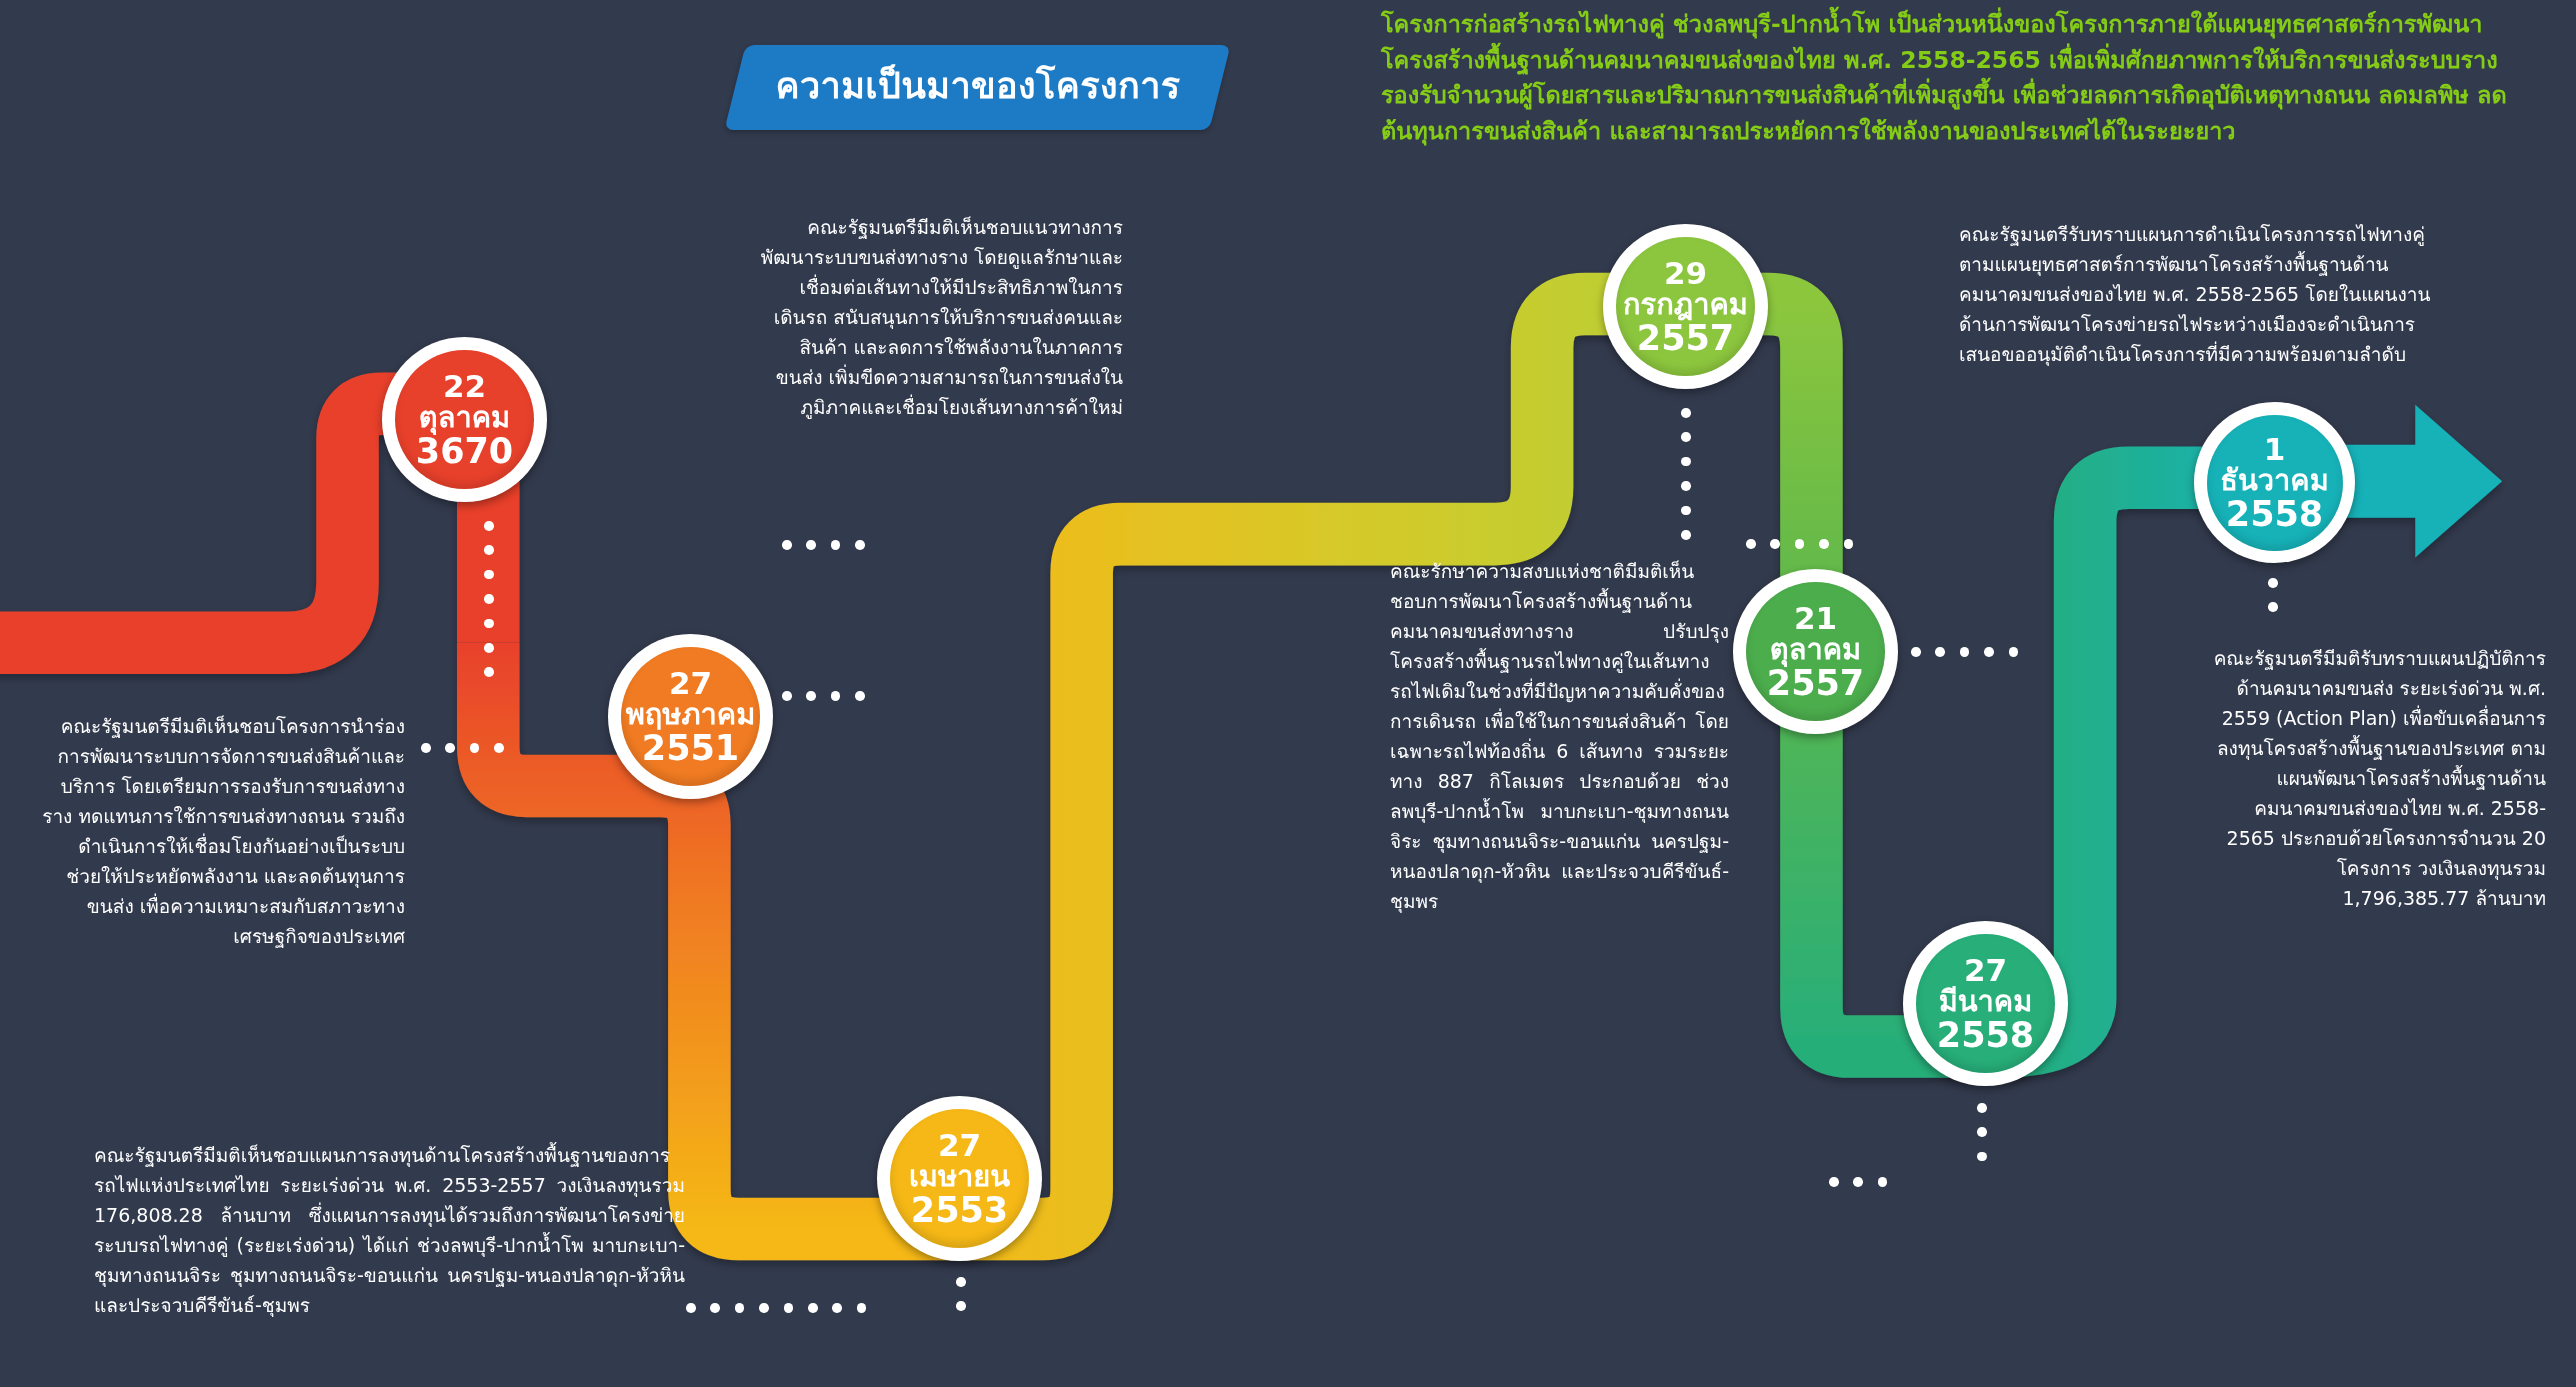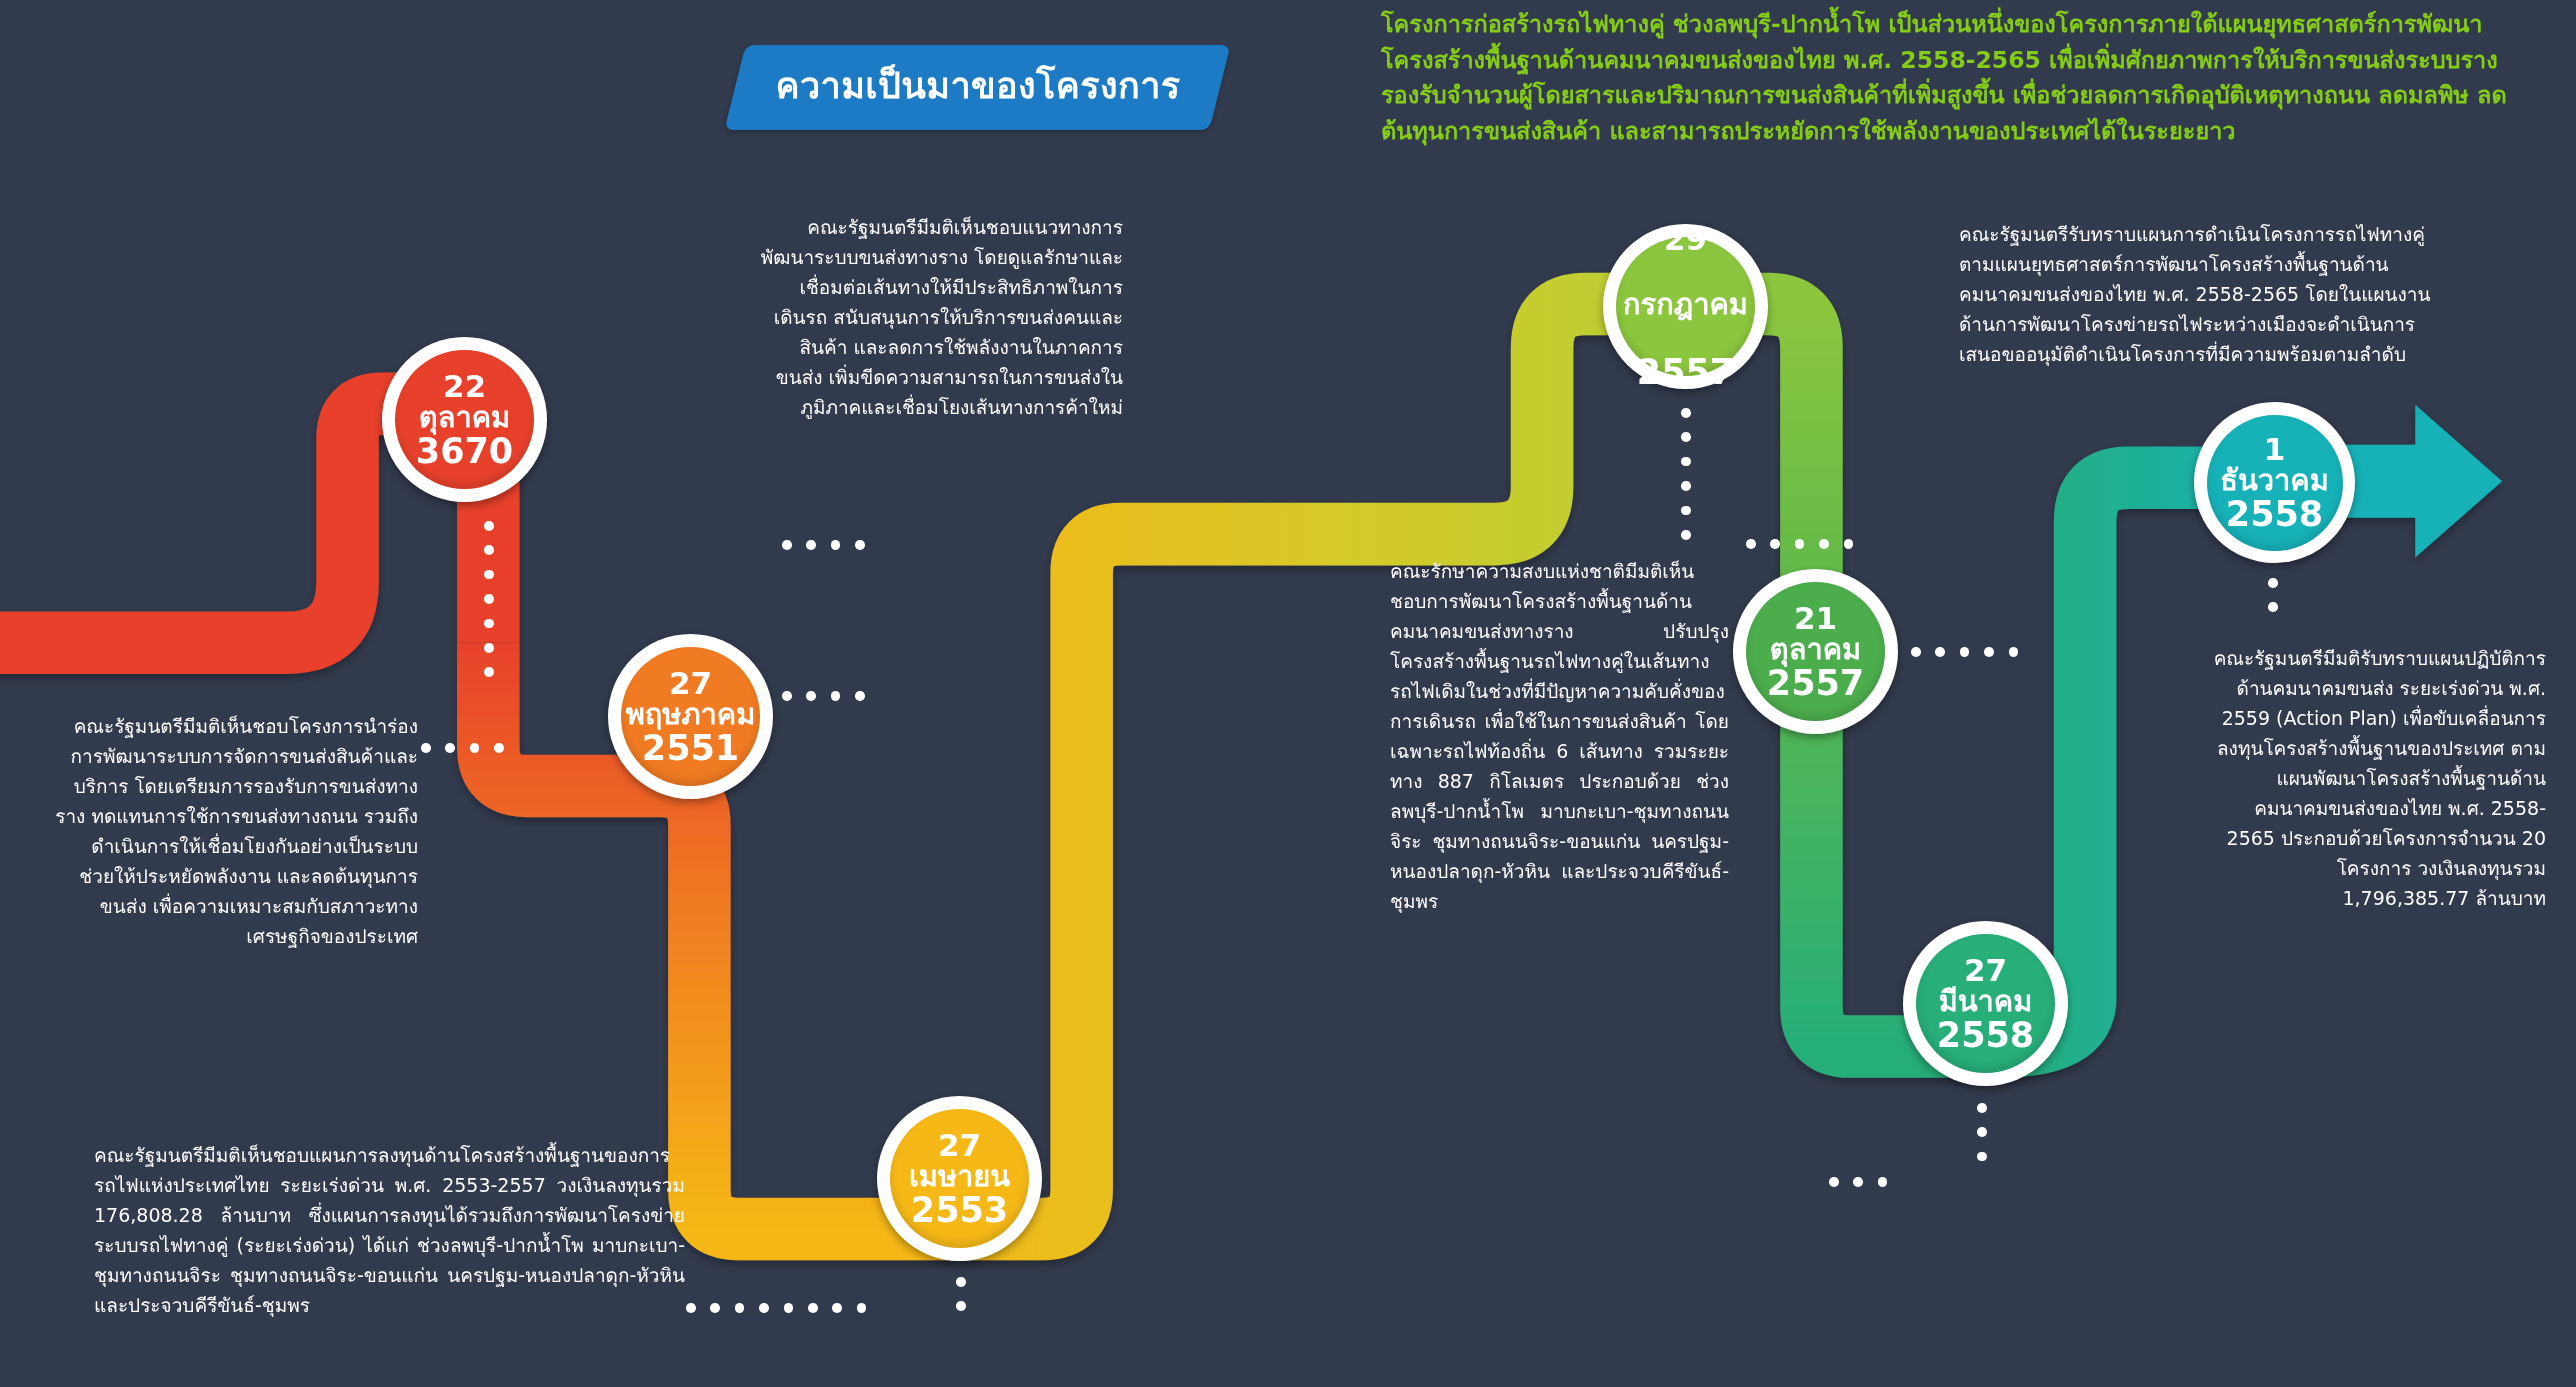--- a/index.html
+++ b/index.html
@@ -168,21 +168,21 @@
 
   <div class="node" style="left:877px;top:1096px;width:165px;height:165px;">
     <div class="disc" style="width:139px;height:139px;background:#f5b816;">
       <span class="d-day">27</span>
       <span class="d-mon">เมษายน</span>
       <span class="d-yr">2553</span>
     </div>
   </div>
 
   <div class="node" style="left:1603px;top:224px;width:165px;height:165px;">
-    <div class="disc" style="width:139px;height:139px;background:#8cc63e;gap:34px;">
+    <div class="disc" style="width:139px;height:139px;background:#8cc63e;">
       <span class="d-day">29</span>
       <span class="d-mon">กรกฎาคม</span>
       <span class="d-yr">2557</span>
     </div>
   </div>
 
   <div class="node" style="left:1733px;top:569px;width:165px;height:165px;">
     <div class="disc" style="width:139px;height:139px;background:#4cad4c;">
       <span class="d-day">21</span>
       <span class="d-mon">ตุลาคม</span>
@@ -201,21 +201,21 @@
   <div class="node" style="left:2194px;top:402px;width:161px;height:161px;">
     <div class="disc" style="width:136px;height:136px;background:#16b2b8;">
       <span class="d-day">1</span>
       <span class="d-mon">ธันวาคม</span>
       <span class="d-yr">2558</span>
     </div>
   </div>
 
   <div class="tx right" style="left:758px;top:212px;width:365px;">คณะรัฐมนตรีมีมติเห็นชอบแนวทางการพัฒนาระบบขนส่งทางราง โดยดูแลรักษาและเชื่อมต่อเส้นทางให้มีประสิทธิภาพในการเดินรถ สนับสนุนการให้บริการขนส่งคนและสินค้า และลดการใช้พลังงานในภาคการขนส่ง เพิ่มขีดความสามารถในการขนส่งในภูมิภาคและเชื่อมโยงเส้นทางการค้าใหม่</div>
 
-  <div class="tx right" style="left:53px;top:711px;width:365px;">คณะรัฐมนตรีมีมติเห็นชอบโครงการนำร่องการพัฒนาระบบการจัดการขนส่งสินค้าและบริการ โดยเตรียมการรองรับการขนส่งทางราง ทดแทนการใช้การขนส่งทางถนน รวมถึงดำเนินการให้เชื่อมโยงกันอย่างเป็นระบบ ช่วยให้ประหยัดพลังงาน และลดต้นทุนการขนส่ง เพื่อความเหมาะสมกับสภาวะทางเศรษฐกิจของประเทศ</div>
+  <div class="tx right" style="left:40px;top:711px;width:365px;">คณะรัฐมนตรีมีมติเห็นชอบโครงการนำร่องการพัฒนาระบบการจัดการขนส่งสินค้าและบริการ โดยเตรียมการรองรับการขนส่งทางราง ทดแทนการใช้การขนส่งทางถนน รวมถึงดำเนินการให้เชื่อมโยงกันอย่างเป็นระบบ ช่วยให้ประหยัดพลังงาน และลดต้นทุนการขนส่ง เพื่อความเหมาะสมกับสภาวะทางเศรษฐกิจของประเทศ</div>
 
   <div class="tx just" style="left:94px;top:1140px;width:591px;">คณะรัฐมนตรีมีมติเห็นชอบแผนการลงทุนด้านโครงสร้างพื้นฐานของการรถไฟแห่งประเทศไทย ระยะเร่งด่วน พ.ศ. 2553-2557 วงเงินลงทุนรวม 176,808.28 ล้านบาท ซึ่งแผนการลงทุนได้รวมถึงการพัฒนาโครงข่ายระบบรถไฟทางคู่ (ระยะเร่งด่วน) ได้แก่ ช่วงลพบุรี-ปากน้ำโพ มาบกะเบา-ชุมทางถนนจิระ  ชุมทางถนนจิระ-ขอนแก่น  นครปฐม-หนองปลาดุก-หัวหิน และประจวบคีรีขันธ์-ชุมพร</div>
 
   <div class="tx left" style="left:1959px;top:219px;width:487px;">คณะรัฐมนตรีรับทราบแผนการดำเนินโครงการรถไฟทางคู่ ตามแผนยุทธศาสตร์การพัฒนาโครงสร้างพื้นฐานด้านคมนาคมขนส่งของไทย พ.ศ. 2558-2565 โดยในแผนงานด้านการพัฒนาโครงข่ายรถไฟระหว่างเมืองจะดำเนินการเสนอขออนุมัติดำเนินโครงการที่มีความพร้อมตามลำดับ</div>
 
   <div class="tx just" style="left:1390px;top:556px;width:339px;">คณะรักษาความสงบแห่งชาติมีมติเห็นชอบการพัฒนาโครงสร้างพื้นฐานด้านคมนาคมขนส่งทางราง ปรับปรุงโครงสร้างพื้นฐานรถไฟทางคู่ในเส้นทางรถไฟเดิมในช่วงที่มีปัญหาความคับคั่งของการเดินรถ เพื่อใช้ในการขนส่งสินค้า โดยเฉพาะรถไฟท้องถิ่น 6 เส้นทาง รวมระยะทาง 887 กิโลเมตร ประกอบด้วย ช่วงลพบุรี-ปากน้ำโพ มาบกะเบา-ชุมทางถนนจิระ  ชุมทางถนนจิระ-ขอนแก่น นครปฐม-หนองปลาดุก-หัวหิน และประจวบคีรีขันธ์-ชุมพร</div>
 
 
   <div class="tx right" style="left:2207px;top:643px;width:339px;">คณะรัฐมนตรีมีมติรับทราบแผนปฏิบัติการด้านคมนาคมขนส่ง ระยะเร่งด่วน พ.ศ. 2559 (Action Plan) เพื่อขับเคลื่อนการลงทุนโครงสร้างพื้นฐานของประเทศ ตามแผนพัฒนาโครงสร้างพื้นฐานด้านคมนาคมขนส่งของไทย พ.ศ. 2558-2565 ประกอบด้วยโครงการจำนวน 20 โครงการ วงเงินลงทุนรวม 1,796,385.77 ล้านบาท</div>
 

